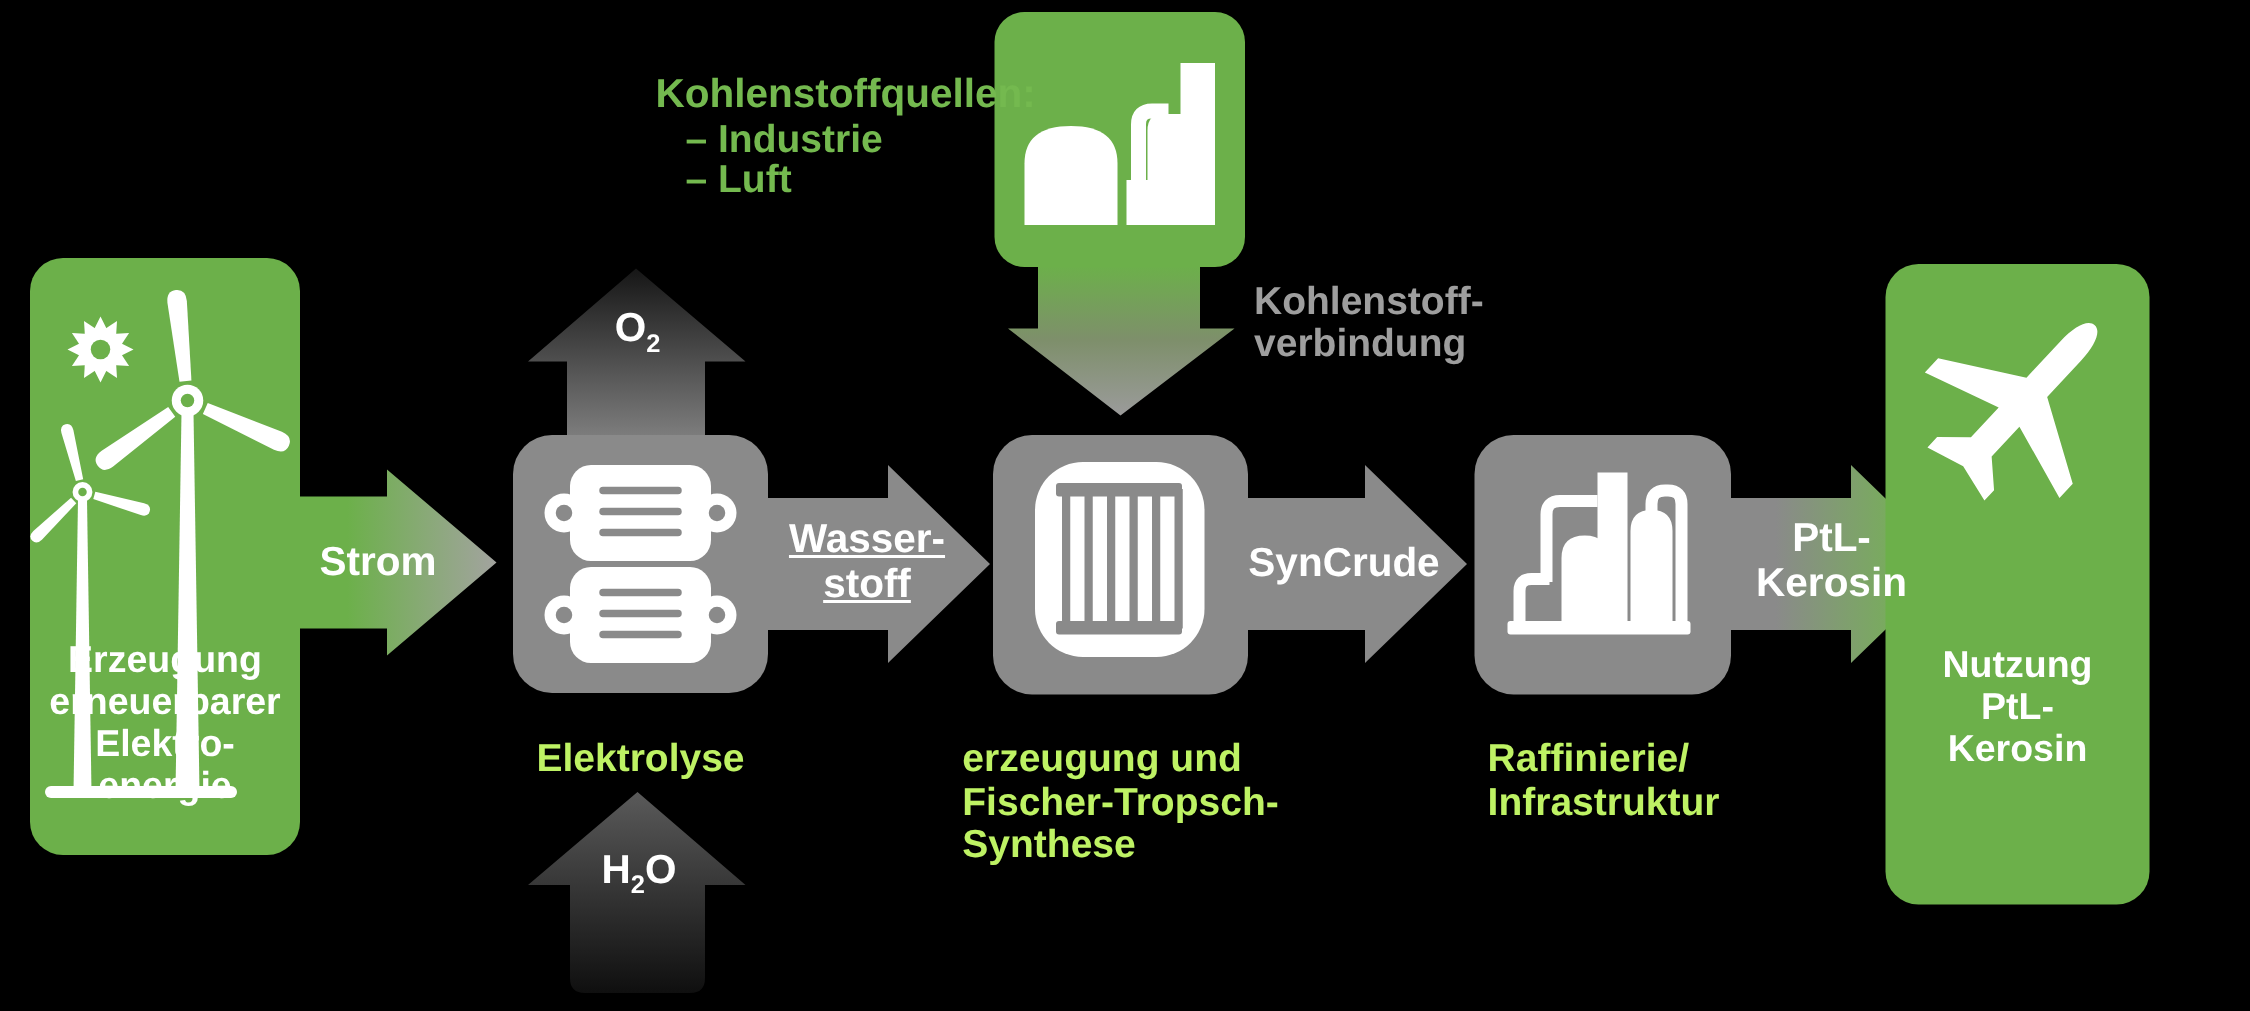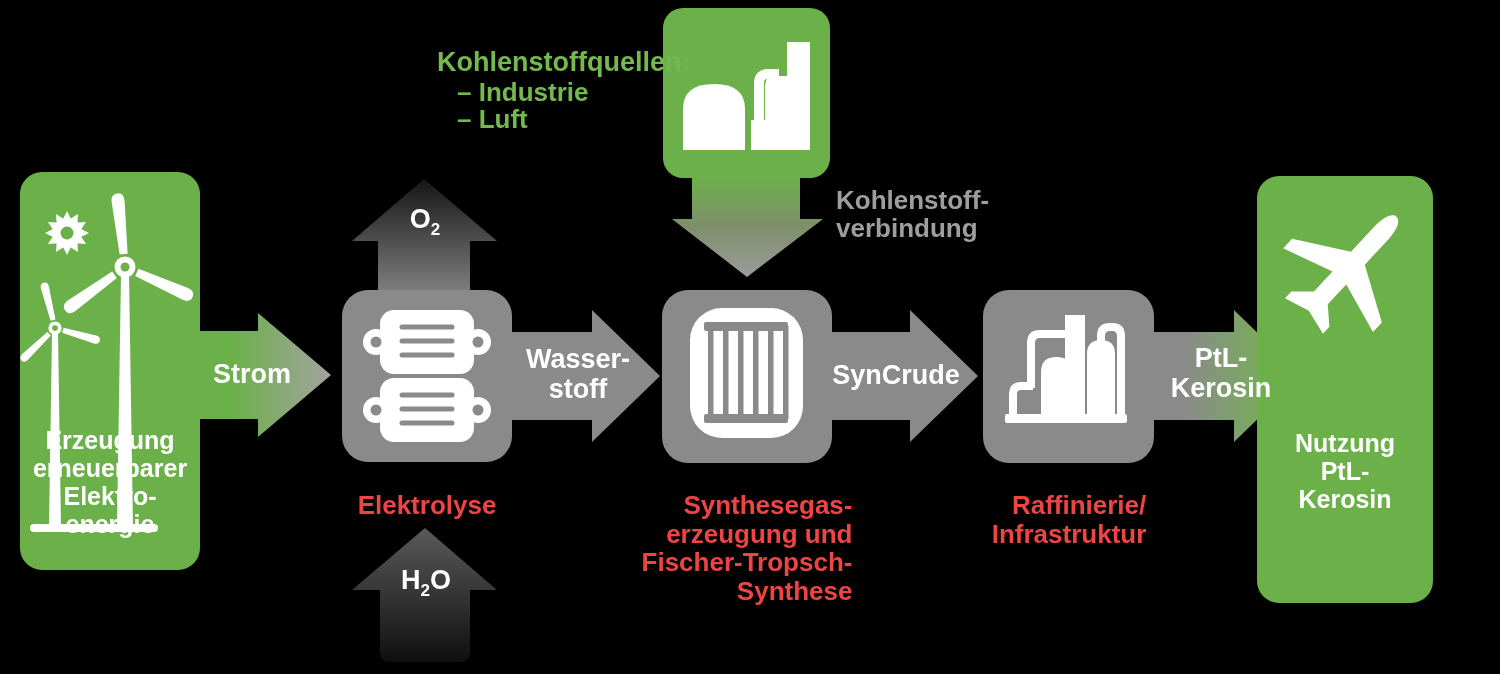--- a/index.html
+++ b/index.html
@@ -15,30 +15,30 @@
   #box-synthesis{left:662px;top:290px;width:170px;height:173px;border-radius:26px;}
   #box-refinery{left:983px;top:290px;width:171px;height:173px;border-radius:26px;}
   #box-usage{left:1257px;top:176px;width:176px;height:427px;border-radius:22px;}
   .box svg{position:absolute;left:0;top:0;}
 
   .box-label{position:absolute;left:0;right:0;text-align:center;color:#fff;
              font-weight:bold;font-size:25px;line-height:28px;}
   #box-renewable .box-label{top:254px;}
   #box-usage .box-label{top:253px;}
 
-  .caption{position:absolute;color:#ef4444;font-weight:bold;font-size:26px;
-           line-height:28.5px;text-align:right;transform:translateX(-50%);white-space:nowrap;}
+  .caption{position:absolute;color:#bef264;font-weight:bold;font-size:26px;
+           line-height:28.5px;text-align:left;transform:translateX(-50%);white-space:nowrap;}
   #caption-electrolysis{left:427px;top:491px;}
   #caption-synthesis{left:747px;top:491px;}
   #caption-refinery{left:1069px;top:491px;}
 
   .flow-label{position:absolute;color:#fff;font-weight:bold;font-size:27px;line-height:30px;
               text-align:center;transform:translate(-50%,-50%);white-space:nowrap;}
   #label-strom{left:252px;top:374px;}
-  #label-hydrogen{left:578px;top:374px;}
+  #label-hydrogen{left:578px;top:374px;text-decoration:underline;}
   #label-syncrude{left:896px;top:375px;}
   #label-ptl{left:1221px;top:373px;}
   #label-o2{left:425px;top:224px;}
   #label-h2o{left:426px;top:585px;}
   .sub{font-size:17px;vertical-align:-7px;}
 
   .carbon-text{position:absolute;left:437px;top:47px;color:#74B94F;font-weight:bold;}
   .carbon-heading{font-size:27px;line-height:30px;}
   .carbon-items{font-size:26px;line-height:26.5px;padding-left:20px;margin-top:2px;}
 
@@ -208,21 +208,20 @@
     </svg>
     <div class="box-label">
       <div>Nutzung</div>
       <div>PtL-</div>
       <div>Kerosin</div>
     </div>
   </div>
 
   <div class="caption" id="caption-electrolysis">Elektrolyse</div>
   <div class="caption" id="caption-synthesis">
-    <div>Synthesegas-</div>
     <div>erzeugung und</div>
     <div>Fischer-Tropsch-</div>
     <div>Synthese</div>
   </div>
   <div class="caption" id="caption-refinery">
     <div>Raffinierie/</div>
     <div>Infrastruktur</div>
   </div>
 
   <div class="flow-label" id="label-strom">Strom</div>

